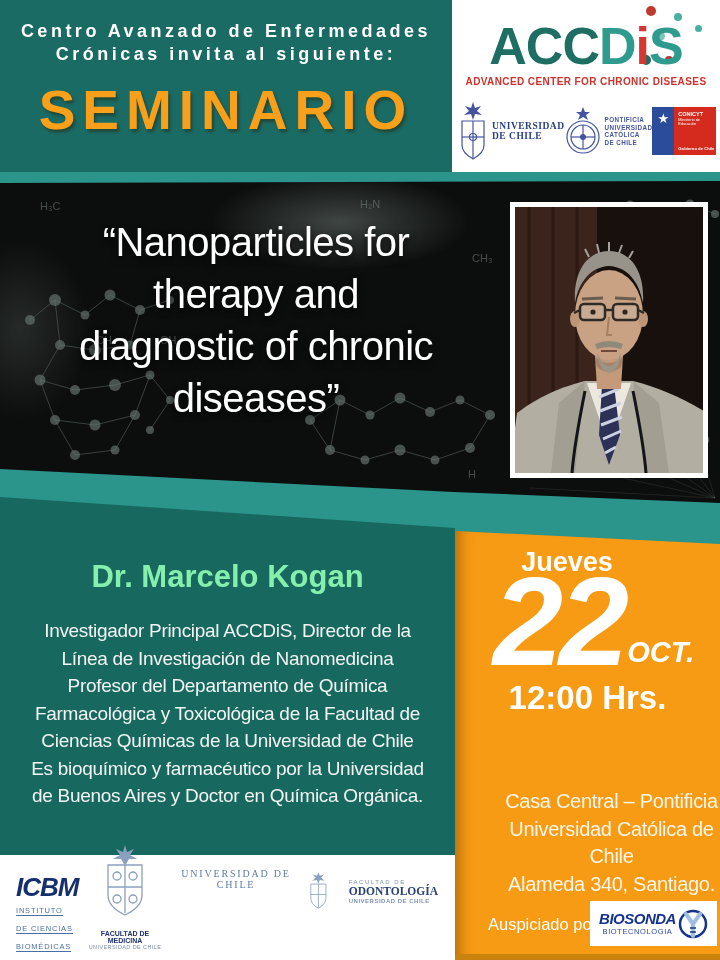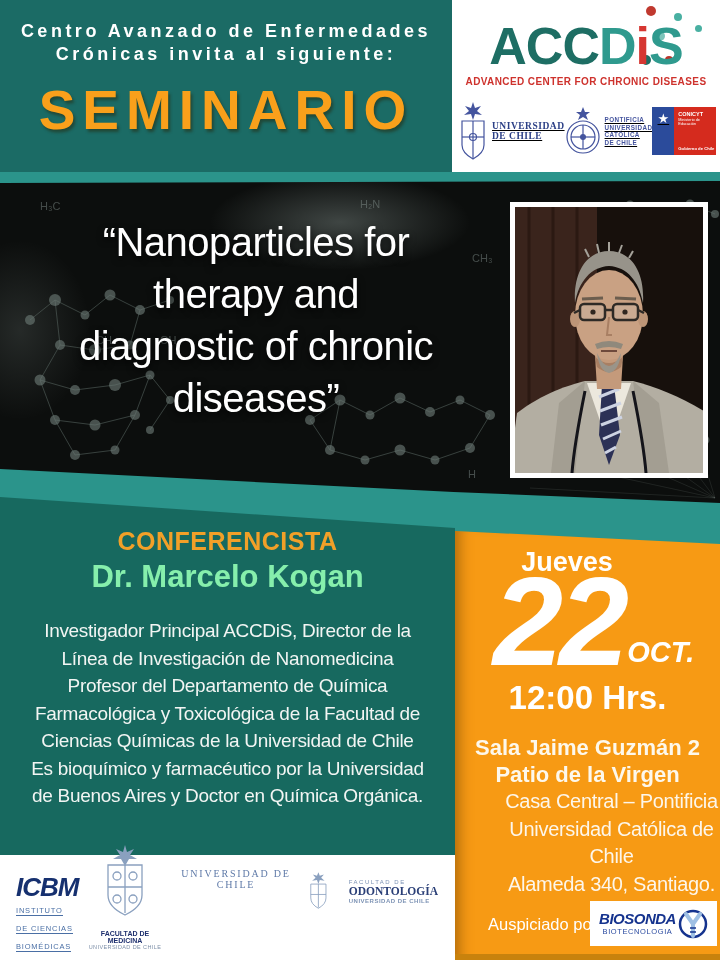--- a/index.html
+++ b/index.html
@@ -25,21 +25,21 @@
   
   .logo-box{position:absolute;left:452px;top:0;width:268px;height:172px;background:#ffffff;}
   .accdis-word{position:absolute;left:0;top:20px;width:100%;text-align:center;
     font-weight:bold;font-size:52px;letter-spacing:-1px;line-height:1;}
   .accdis-word .t1{color:#1e6e64;}
   .accdis-word .t2{color:#2f9a8e;}
   .accdis-word .ti{color:#d63732;}
   .dot{position:absolute;border-radius:50%;}
   .accdis-tagline{position:absolute;left:0;top:76px;width:100%;text-align:center;
     color:#ce322d;font-weight:bold;font-size:10px;letter-spacing:.4px;}
-  .partners{position:absolute;left:6px;top:96px;width:256px;height:70px;display:flex;align-items:center;justify-content:space-between;text-decoration:underline;}
+  .partners{position:absolute;left:6px;top:96px;width:256px;height:70px;display:flex;align-items:center;justify-content:space-between;}
   .partner{display:flex;align-items:center;gap:4px;}
   .uch-text{font-family:"Liberation Serif","DejaVu Serif",serif;color:#2b3f86;font-weight:bold;
     font-size:9.5px;line-height:10.5px;letter-spacing:.5px;}
   .puc-text{color:#44549e;font-size:6.3px;line-height:7.5px;letter-spacing:.4px;font-weight:bold;}
   .conicyt{width:64px;height:48px;display:flex;position:relative;}
   .conicyt .flag-blue{width:22px;height:48px;background:#2b4b9b;color:#fff;font-size:13px;
     display:flex;align-items:flex-start;justify-content:center;padding-top:4px;box-sizing:border-box;}
   .conicyt .flag-red{width:42px;height:48px;background:#d52b1e;color:#fff;position:relative;}
   .conicyt-title{position:absolute;left:4px;top:4px;font-size:5.5px;font-weight:bold;}
   .conicyt-sub{position:absolute;left:4px;top:11px;font-size:3.8px;}
@@ -338,21 +338,20 @@
       <circle cx="110" cy="105" r="2.6" fill="#2e2620"></circle>
       <path d="M94 110 L92 128 L97 128" stroke="#a87f63" stroke-width="2" fill="none"></path>
 
       <path d="M80 137 Q94 131 108 137 L106 142 Q94 138 82 142 Z" fill="#8f897c"></path>
       <path d="M82 146 Q94 172 106 146 Q104 164 94 166 Q84 164 82 146 Z" fill="#9a9489"></path>
       <line x1="86" y1="144" x2="102" y2="144" stroke="#6e4a3c" stroke-width="2"></line>
     </svg>
   </div>
 
   <div class="speaker-section">
-    <div class="speaker-label">CONFERENCISTA</div>
     <div class="speaker-name">Dr. Marcelo Kogan</div>
     <div class="speaker-bio pre">Investigador Principal ACCDiS, Director de la
 Línea de Investigación de Nanomedicina
 Profesor del Departamento de Química
 Farmacológica y Toxicológica de la Facultad de
 Ciencias Químicas de la Universidad de Chile
 Es bioquímico y farmacéutico por la Universidad
 de Buenos Aires y Doctor en Química Orgánica.</div>
   </div>
 
@@ -401,22 +400,20 @@
     </div>
   </div>
 
   <div class="event-box">
     <div class="event-day">Jueves</div>
     <div class="event-date-row">
       <div class="event-date">22</div>
       <div class="event-month">OCT.</div>
     </div>
     <div class="event-time">12:00 Hrs.</div>
-    <div class="venue-bold pre">Sala Jaime Guzmán 2
-Patio de la Virgen</div>
     <div class="venue-rest pre">Casa Central – Pontificia
 Universidad Católica de
 Chile
 Alameda 340, Santiago.</div>
     <div class="sponsor-row">
       <div class="sponsor-label">Auspiciado por:</div>
       <div class="biosonda">
         <div class="biosonda-text">
           <div class="biosonda-name">BIOSONDA</div>
           <div class="biosonda-tag">BIOTECNOLOGIA</div>

